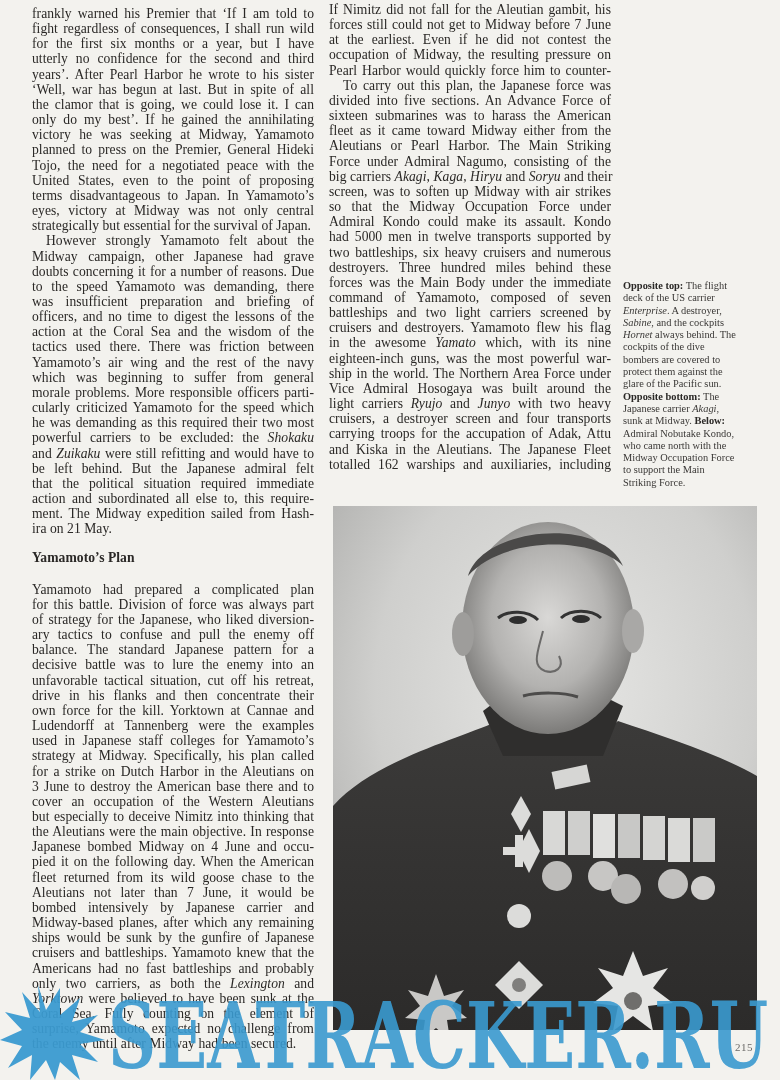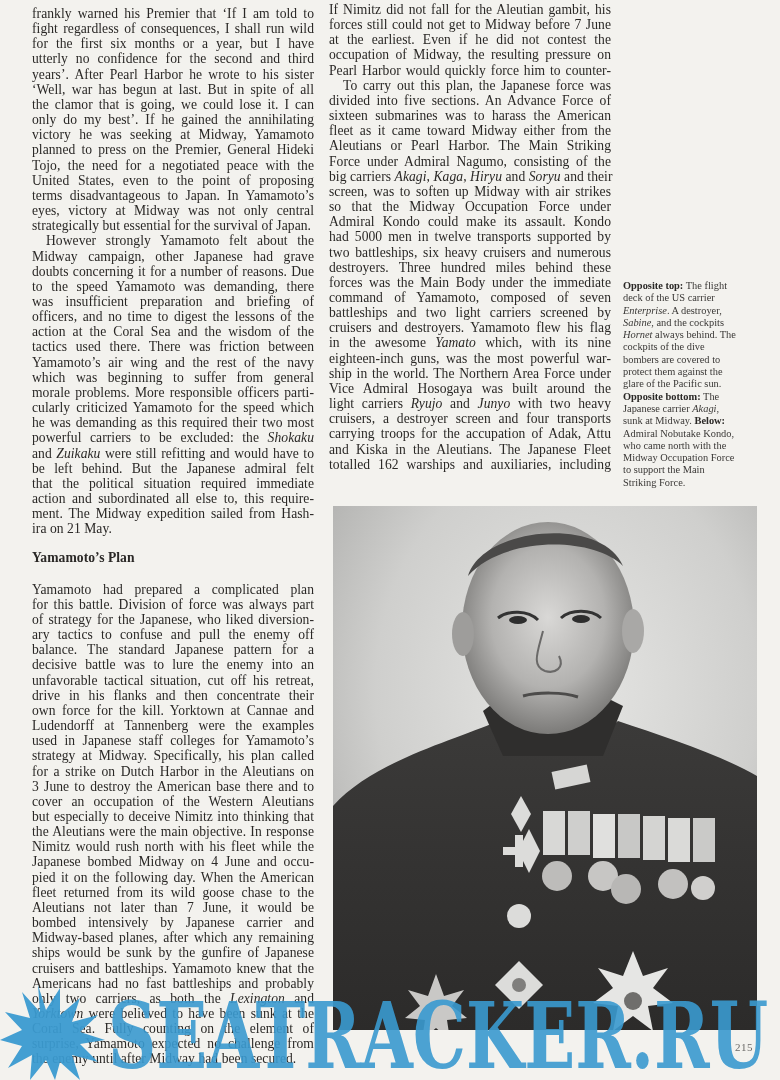--- a/index.html
+++ b/index.html
@@ -99,21 +99,20 @@
       <span class="line">drive in his flanks and then concentrate their</span>
       <span class="line">own force for the kill. Yorktown at Cannae and</span>
       <span class="line">Ludendorff at Tannenberg were the examples</span>
       <span class="line">used in Japanese staff colleges for Yamamoto’s</span>
       <span class="line">strategy at Midway. Specifically, his plan called</span>
       <span class="line">for a strike on Dutch Harbor in the Aleutians on</span>
       <span class="line">3 June to destroy the American base there and to</span>
       <span class="line">cover an occupation of the Western Aleutians</span>
       <span class="line">but especially to deceive Nimitz into thinking that</span>
       <span class="line">the Aleutians were the main objective. In response</span>
-      <span class="line">Nimitz would rush north with his fleet while the</span>
       <span class="line">Japanese bombed Midway on 4 June and occu-</span>
       <span class="line">pied it on the following day. When the American</span>
       <span class="line">fleet returned from its wild goose chase to the</span>
       <span class="line">Aleutians not later than 7 June, it would be</span>
       <span class="line">bombed intensively by Japanese carrier and</span>
       <span class="line">Midway-based planes, after which any remaining</span>
       <span class="line">ships would be sunk by the gunfire of Japanese</span>
       <span class="line">cruisers and battleships. Yamamoto knew that the</span>
       <span class="line">Americans had no fast battleships and probably</span>
       <span class="line">only two carriers, as both the <i>Lexington</i> and</span>

